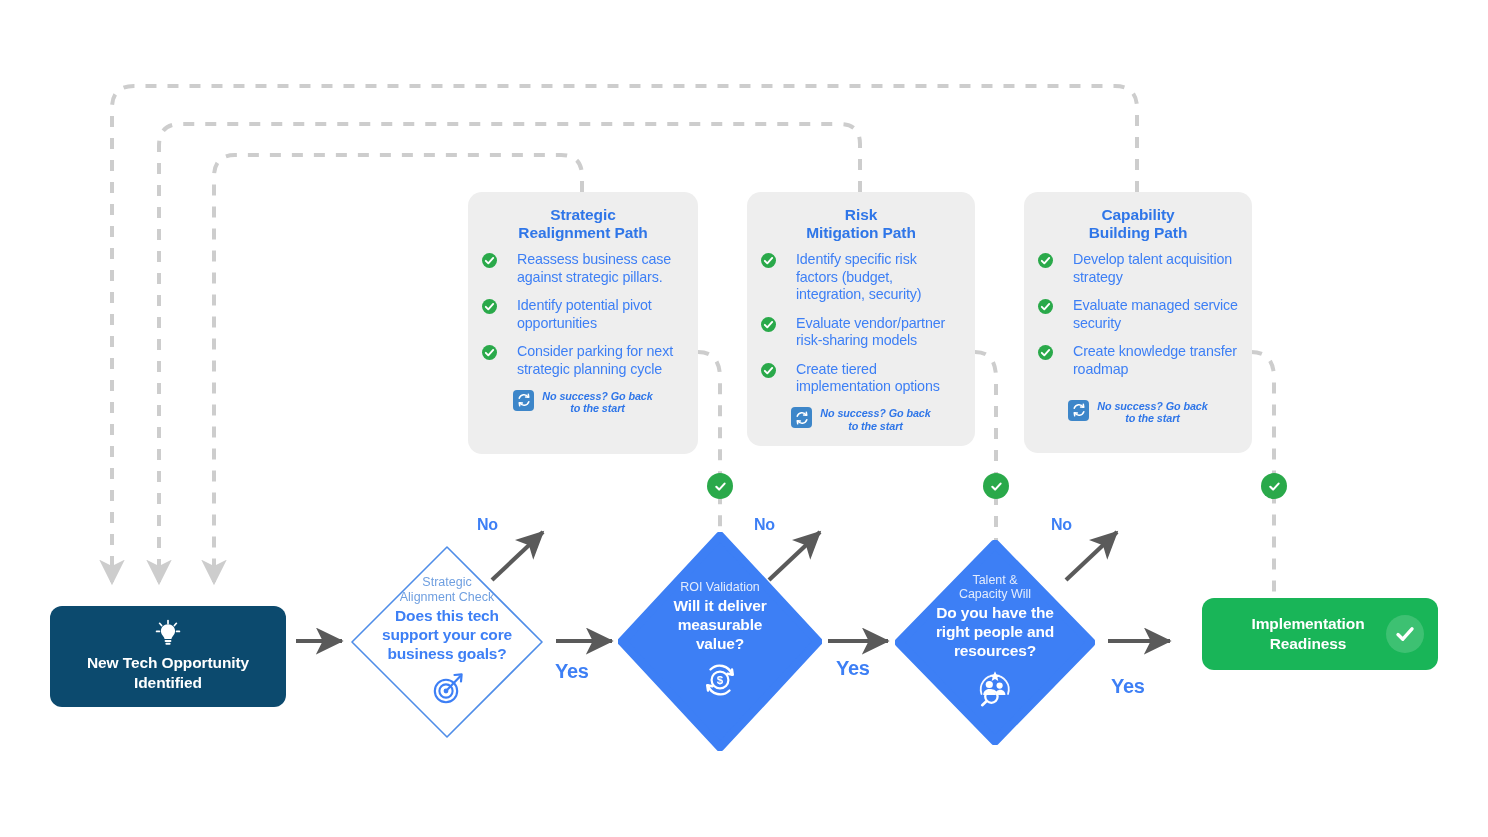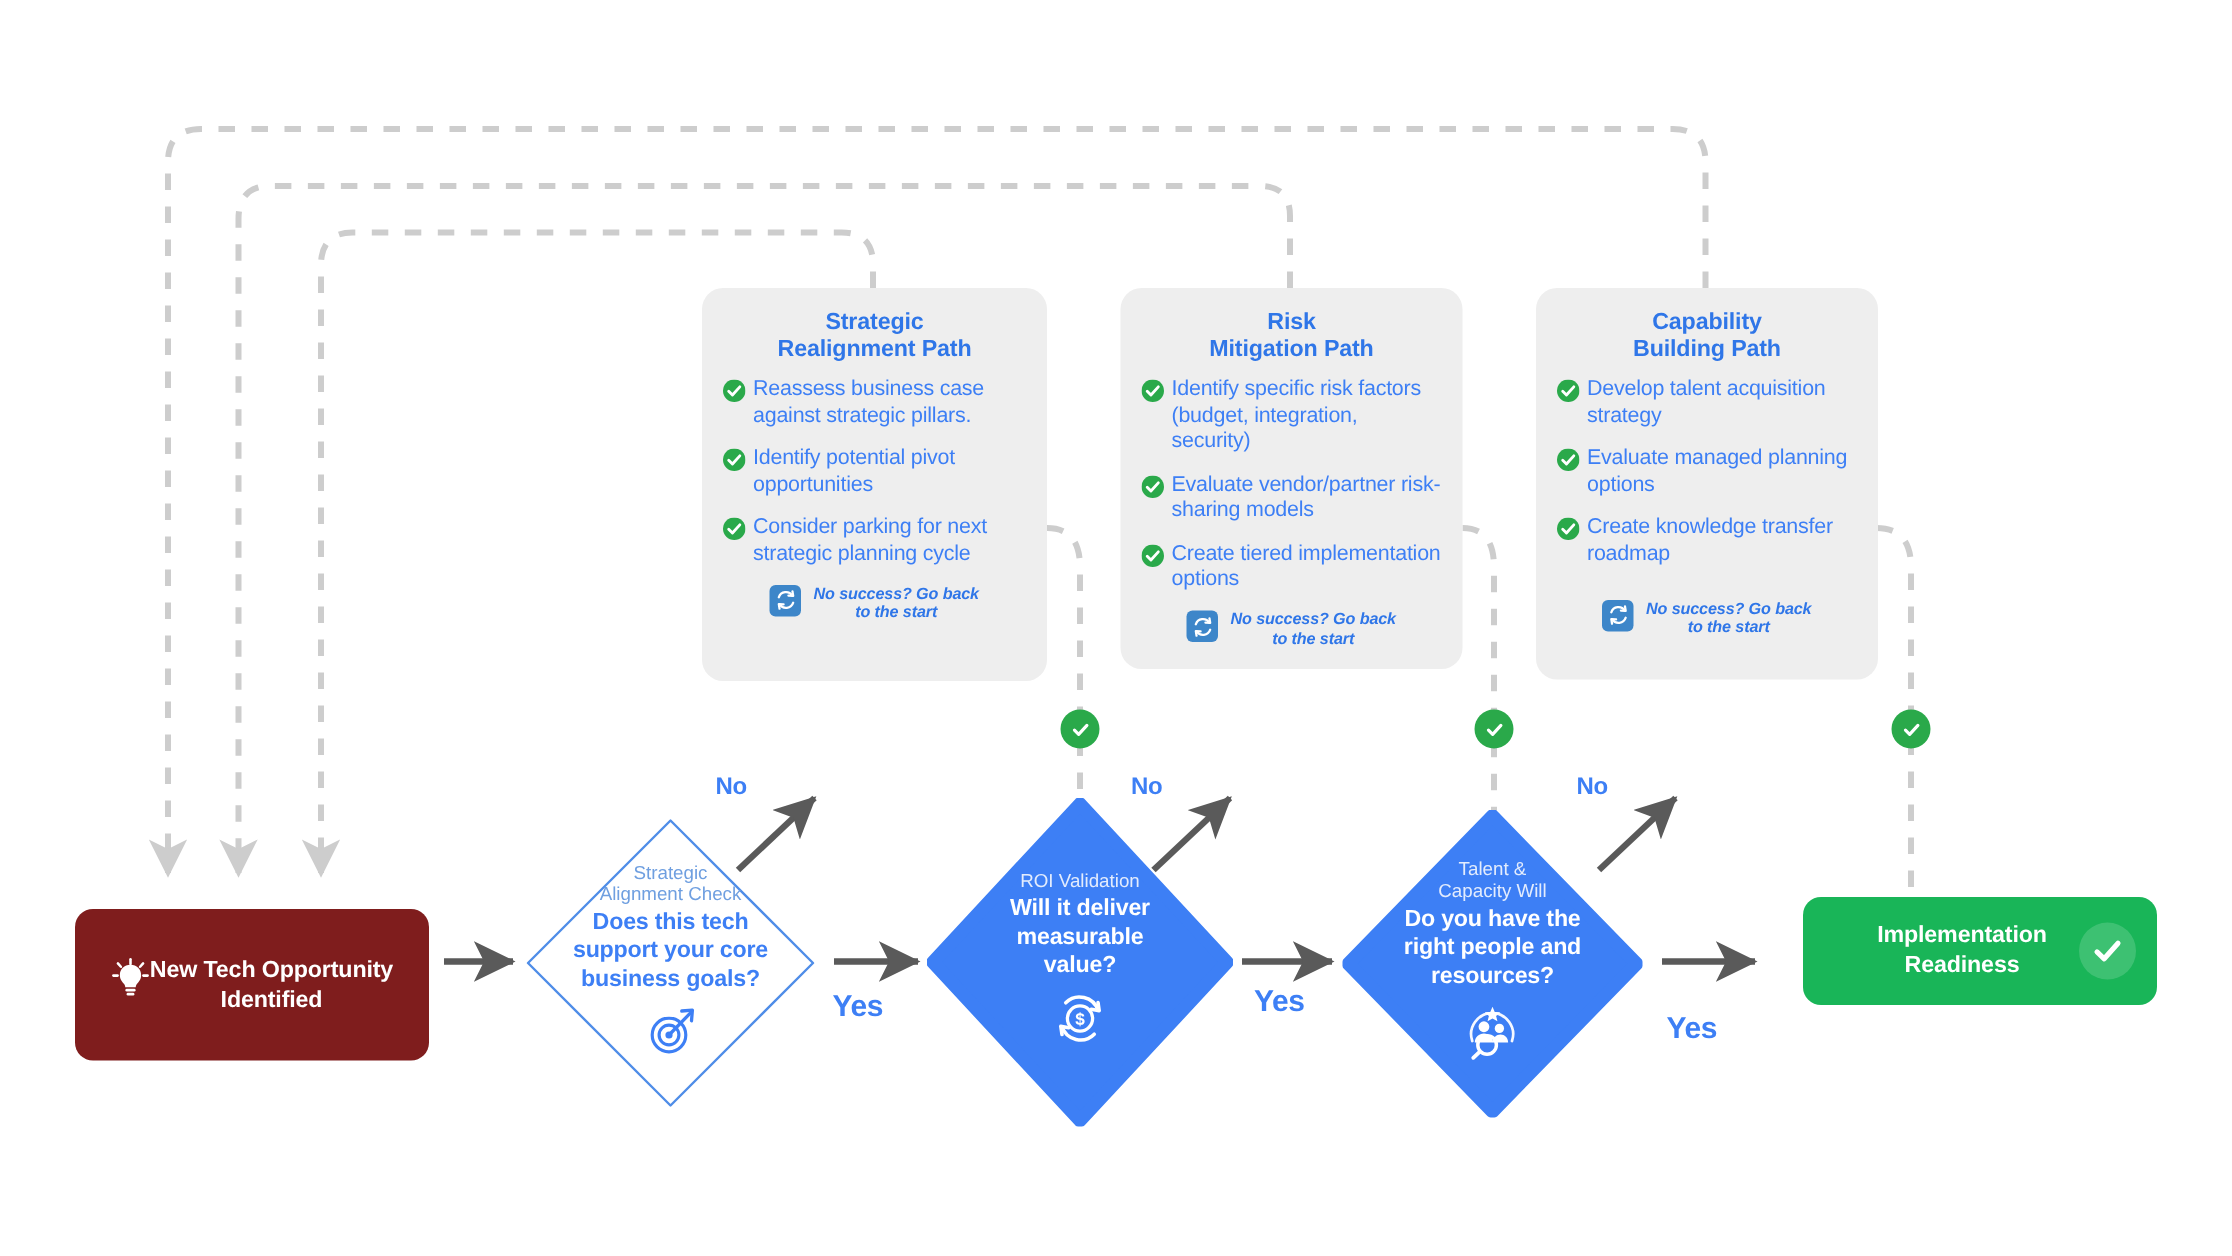--- a/index.html
+++ b/index.html
@@ -26,24 +26,24 @@
     pointer-events: none;
   }
 
   
   .start-node {
     position: absolute;
     left: 50px;
     top: 606px;
     width: 236px;
     height: 101px;
-    background: #7f1d1d;
+    background: #0c4a6e;
     border-radius: 12px;
     display: flex;
-    flex-direction: row;
+    flex-direction: column;
     align-items: center;
     justify-content: center;
     color: #ffffff;
     box-sizing: border-box;
   }
   .start-node .bulb {
     margin-top: -2px;
     margin-bottom: 2px;
   }
   .start-node .label {
@@ -163,20 +163,21 @@
     align-items: flex-start;
     gap: 5px;
     margin-bottom: 11px;
   }
   .card .bullets li:last-child { margin-bottom: 0; }
   .card .bullets .btext {
     color: #3d7ff5;
     font-size: 14.3px;
     line-height: 1.22;
     letter-spacing: -0.15px;
+    margin-left: 15px;
   }
   .card .bullets .bcheck {
     flex: 0 0 auto;
     margin-top: 2px;
   }
   .card .retry {
     display: flex;
     align-items: flex-start;
     justify-content: center;
     gap: 8px;
@@ -503,21 +504,21 @@
         </span>
         <span class="btext">Develop talent acquisition strategy</span>
       </li>
       <li>
         <span class="bcheck">
           <svg width="15" height="15" viewBox="0 0 15 15">
               <circle cx="7.5" cy="7.5" r="7.5" fill="#2aa94a"></circle>
               <path d="M3.8 7.8 L6.3 10.3 L11.2 4.9" fill="none" stroke="#fff" stroke-width="1.9" stroke-linecap="round" stroke-linejoin="round"></path>
             </svg>
         </span>
-        <span class="btext">Evaluate managed planning options</span>
+        <span class="btext">Evaluate managed service security</span>
       </li>
       <li>
         <span class="bcheck">
           <svg width="15" height="15" viewBox="0 0 15 15">
               <circle cx="7.5" cy="7.5" r="7.5" fill="#2aa94a"></circle>
               <path d="M3.8 7.8 L6.3 10.3 L11.2 4.9" fill="none" stroke="#fff" stroke-width="1.9" stroke-linecap="round" stroke-linejoin="round"></path>
             </svg>
         </span>
         <span class="btext">Create knowledge transfer roadmap</span>
       </li>

